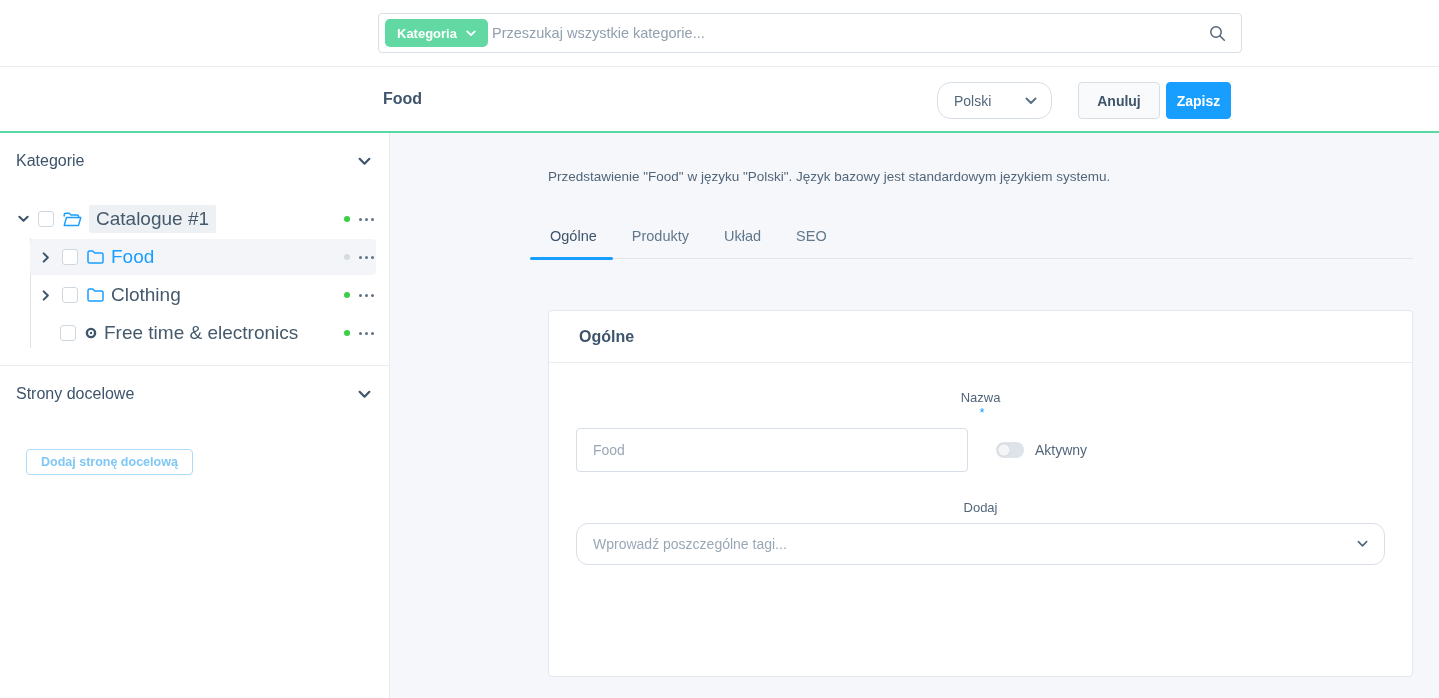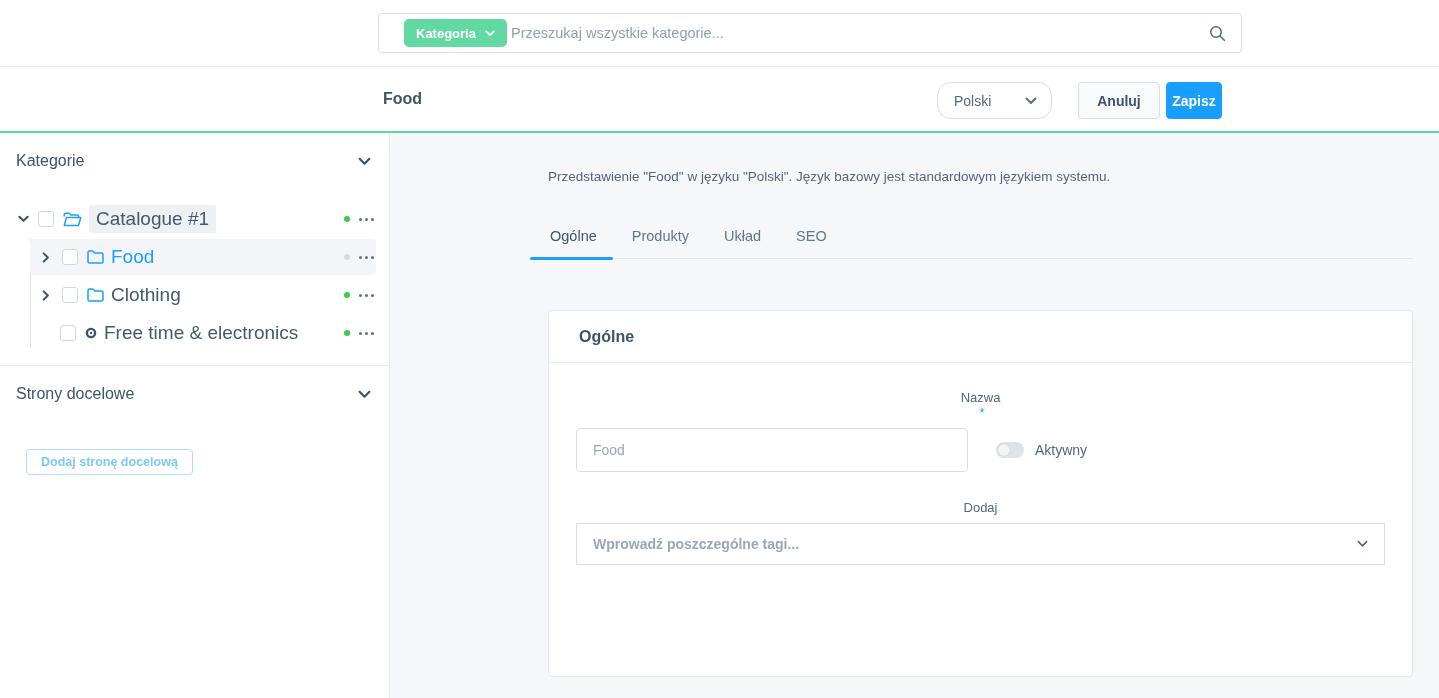--- a/index.html
+++ b/index.html
@@ -10,41 +10,41 @@
     font-size:14px;
   }
   svg { display:block; }
 
   
   .topbar { position:absolute; left:0; top:0; width:1439px; height:67px;
     background:#fff; border-bottom:1px solid #e8ecf1; }
   .search-bar { position:absolute; left:378px; top:13px; width:864px; height:40px;
     border:1px solid #d8dee6; border-radius:4px; background:#fff;
     display:flex; align-items:center; }
-  .search-type { margin-left:25px; height:28px; padding:0 12px; border-radius:5px;
+  .search-type { margin-left:6px; height:28px; padding:0 12px; border-radius:5px;
     background:#62d9a2; color:#fff; font-weight:bold; font-size:13px;
     display:flex; align-items:center; gap:9px; cursor:pointer; }
   .search-input { flex:1; border:none; outline:none; background:transparent;
     margin-left:4px; font-family:inherit; font-size:14.5px; color:#44596c; }
   .search-input::placeholder { color:#90a0af; opacity:1; }
   .search-icon-wrap { margin-right:15px; }
 
   
   .smartbar { position:absolute; left:0; top:67px; width:1439px; height:66px;
     background:#fff; border-bottom:2px solid #57d9a3; }
   .page-title { position:absolute; left:383px; top:0; height:64px; line-height:64px;
     font-size:16px; font-weight:bold; color:#3d546b; }
   .lang-select { position:absolute; left:937px; top:15px; width:115px; height:37px;
     border:1px solid #d8dee6; border-radius:14px; background:#fff;
     display:flex; align-items:center; justify-content:space-between;
     padding:0 14px 0 16px; font-size:14px; color:#52667a; cursor:pointer; }
   .btn { position:absolute; top:15px; height:37px; border-radius:4px;
     font-family:inherit; font-size:14px; font-weight:bold; cursor:pointer; }
   .btn-cancel { left:1078px; width:82px; background:#f9fafb; border:1px solid #d8dee6; color:#3d546b; }
-  .btn-save { left:1166px; width:56px; background:#189eff; border:1px solid #189eff; color:#fff; }
+  .btn-save { left:1166px; width:65px; background:#189eff; border:1px solid #189eff; color:#fff; }
 
   
   .sidebar { position:absolute; left:0; top:133px; width:390px; height:665px;
     background:#fff; border-right:1px solid #e8ecf1; }
   .side-header { position:absolute; left:16px; right:18px; height:30px;
     display:flex; align-items:center; justify-content:space-between; cursor:pointer; }
   .side-header .side-title { font-size:16px; color:#3d546b; }
   .side-header-1 { top:13px; }
   .side-header-2 { top:246px; }
   .side-divider { position:absolute; left:0; top:232px; width:390px; height:1px; background:#e8ecf1; }
@@ -97,22 +97,22 @@
   .text-input { height:44px; border:1px solid #d8dee6; border-radius:4px; background:#fff;
     font-family:inherit; font-size:14px; color:#44596c; padding:0 16px; outline:none; }
   .text-input::placeholder { color:#9aa8b6; opacity:1; }
   .name-input { width:392px; }
   .toggle-wrap { display:flex; align-items:center; gap:11px; margin-left:28px; cursor:pointer; }
   .toggle { width:28px; height:16px; border-radius:8px; background:#dde3e9; position:relative; }
   .toggle-knob { position:absolute; left:2px; top:2px; width:12px; height:12px; border-radius:50%;
     background:#f2f4f6; box-shadow:0 0 1px rgba(0,0,0,.25); }
   .toggle-label { font-size:14px; color:#52667a; }
   .fgroup { margin-top:28px; }
-  .select-box { height:42px; border:1px solid #d8dee6; border-radius:0; background:#fff;
-    display:flex; align-items:center; justify-content:space-between; padding:0 16px; cursor:pointer;font-weight:bold; }
+  .select-box { height:42px; border:1px solid #d8dee6; border-radius:12px; background:#fff;
+    display:flex; align-items:center; justify-content:space-between; padding:0 16px; cursor:pointer; }
   .select-placeholder { font-size:14px; color:#9aa8b6; }
   .select-value { font-size:14px; color:#52667a; }
   .label-row { display:flex; align-items:center; justify-content:space-between; margin-bottom:8px; }
   .label-row .field-label { margin-bottom:0; }
   .help-icon { width:15px; height:15px; border-radius:50%; background:#189eff; color:#fff;
     font-size:10px; font-weight:bold; display:flex; align-items:center; justify-content:center;
     cursor:pointer; }
   .chev-gray { color:#5e7283; }
 </style>
 </head>

